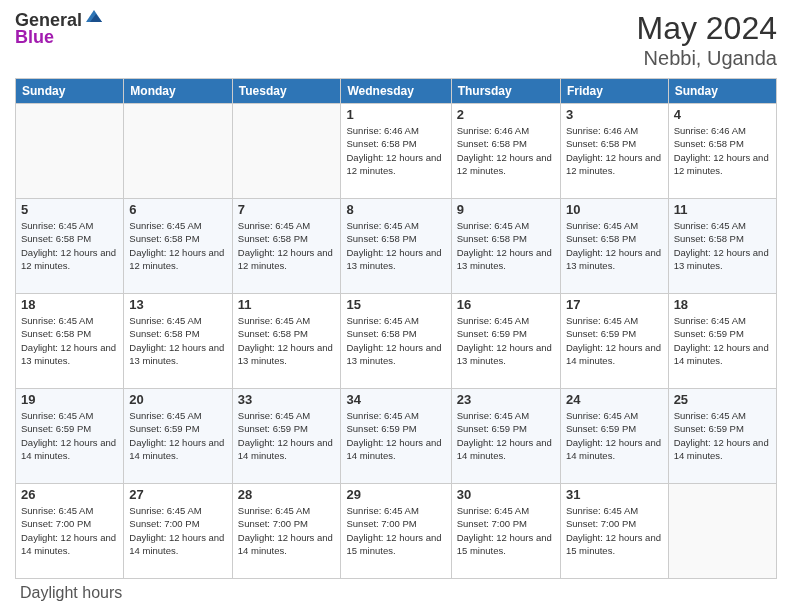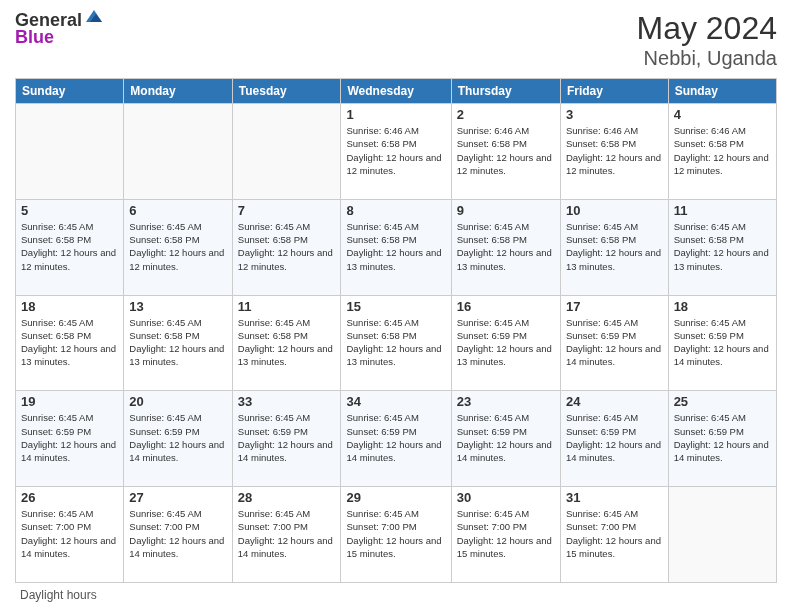--- a/index.html
+++ b/index.html
@@ -89,21 +89,21 @@
     }
     .day-info {
       font-size: 9.5px;
       color: #333;
       line-height: 1.4;
     }
     .empty-cell {
       background: #f9f9f9 !important;
     }
     .footer-note {
-      font-size: 12px;
+      font-size: 16px;
       color: #555;
       margin-top: 5px;
       padding-left: 5px;
     }
   </style>
 </head>
 <body>
 
 <div class="page">
   <div class="header">

